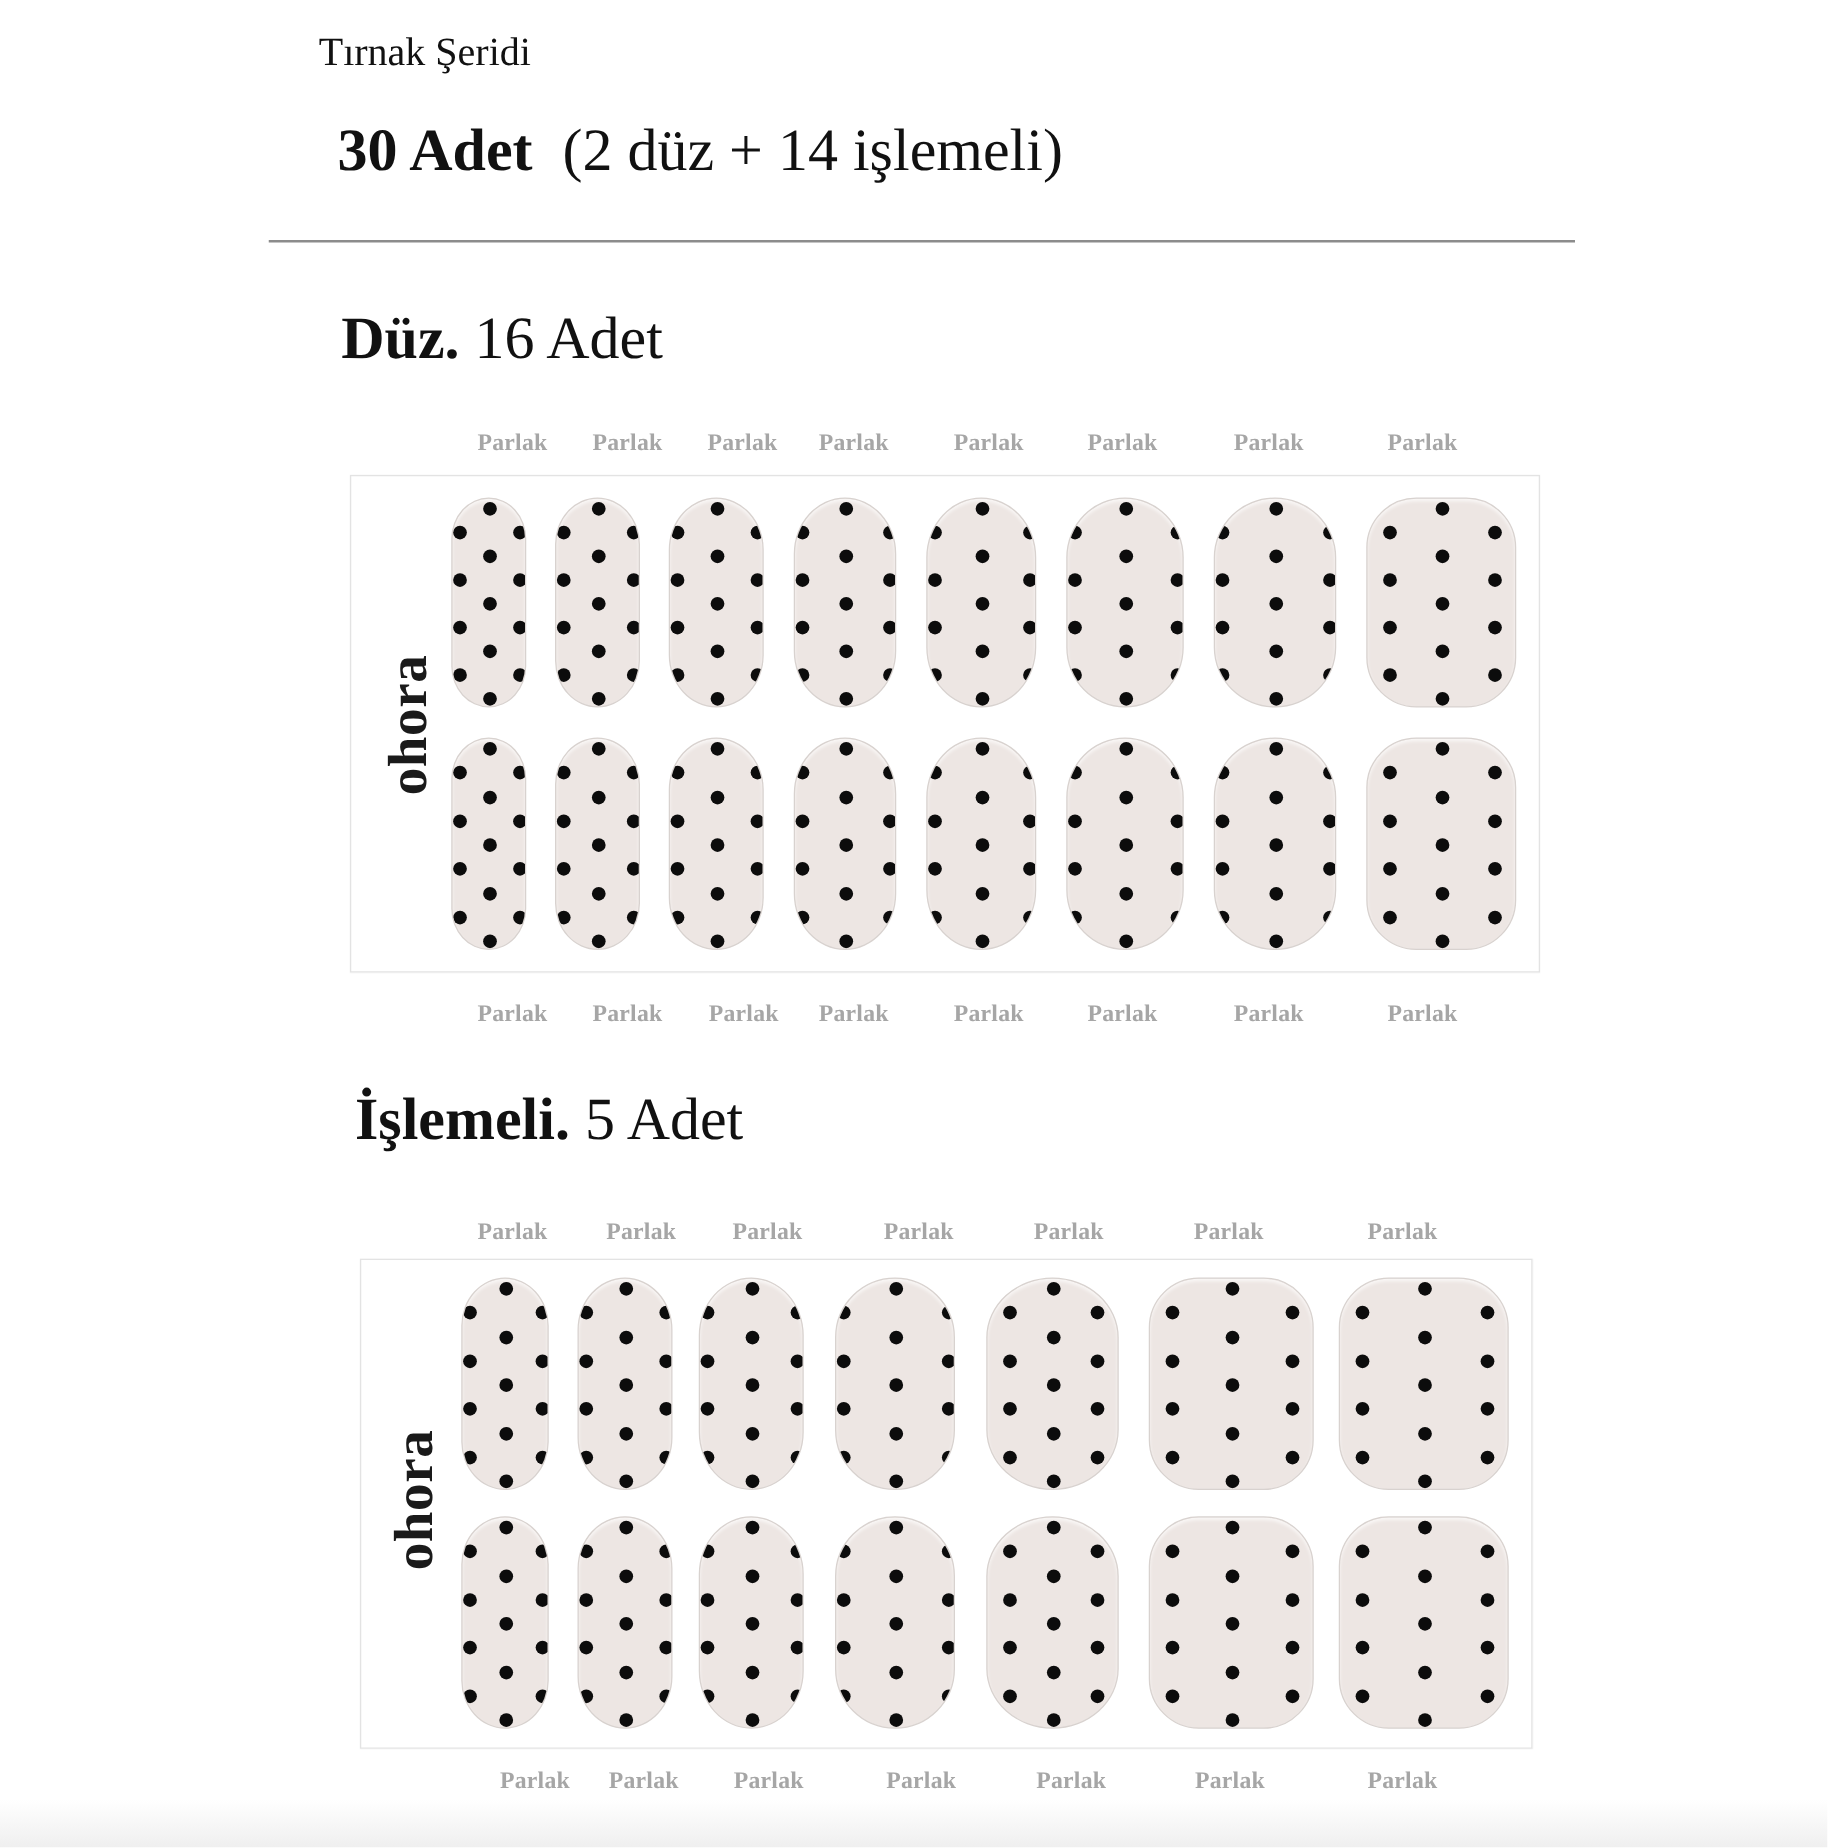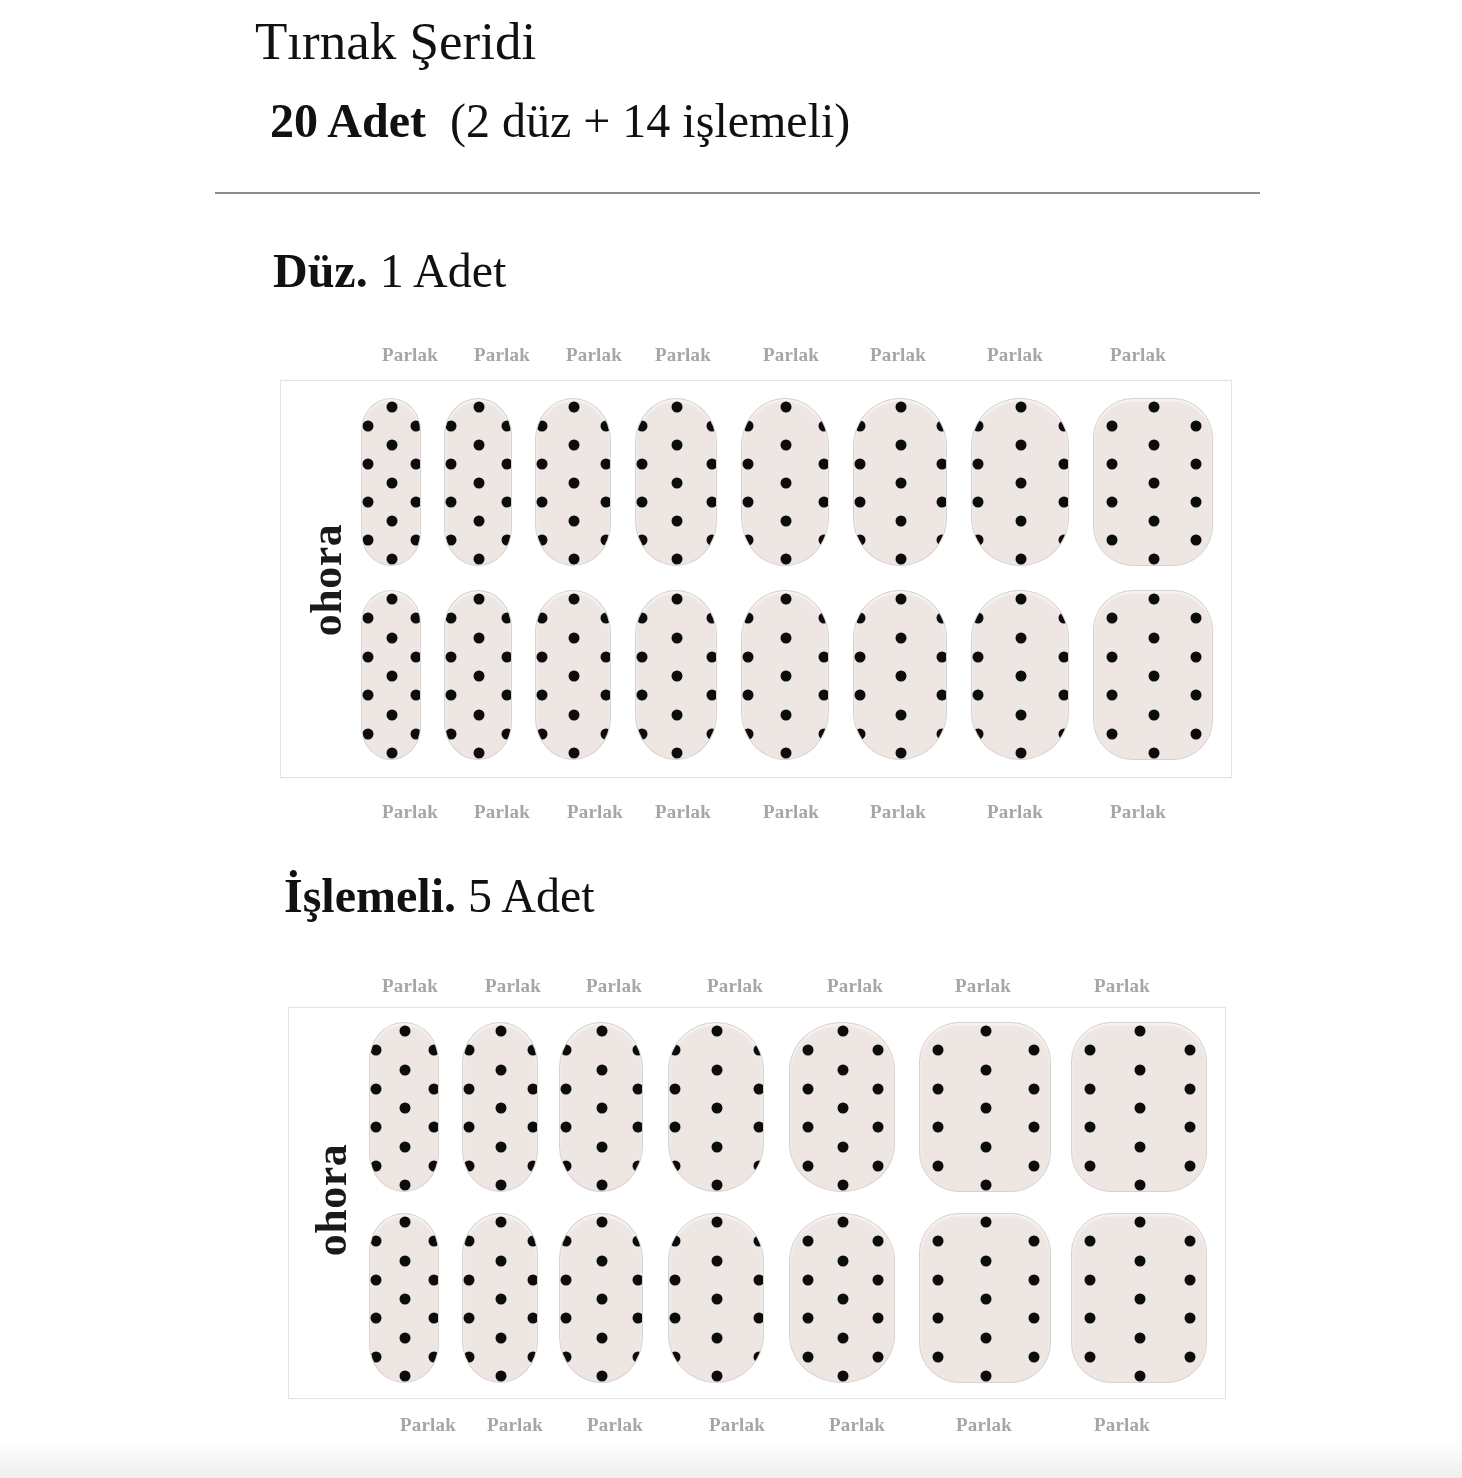--- a/index.html
+++ b/index.html
@@ -1,38 +1,38 @@
 <!DOCTYPE html>
 <html><head>
 <meta charset="utf-8">
 <style>
   html, body { margin:0; padding:0; background:#ffffff; }
   body { width:1462px; height:1478px; position:relative; overflow:hidden; font-family:"Liberation Serif", "DejaVu Serif", serif; color:#111; }
   .abs { position:absolute; }
-  .title { left:255px; top:12px; font-size:53px; line-height:58px; white-space:nowrap; }
+  .title { left:255px; top:12px; font-size:32px; line-height:58px; white-space:nowrap; }
   .subtitle { left:270px; top:92px; font-size:48px; line-height:58px; white-space:nowrap; }
   .subtitle b { font-weight:bold; }
   .divider { left:215px; top:192px; width:1045px; height:2px; background:#8c8c8c; }
   .sec-head { font-size:48px; line-height:58px; white-space:nowrap; }
   .sec-head b { font-weight:bold; }
   .parlak { font-size:19px; font-weight:bold; color:#a6a6a6; white-space:nowrap; transform:translateX(-50%); letter-spacing:0.2px; }
   .sheet { background:#ffffff; border:1px solid #e3e3e3; box-shadow:0 0 1px #ececec; }
   .brand { font-weight:bold; font-size:44px; color:#1a1a1a; transform:translate(-50%,-50%) rotate(-90deg); white-space:nowrap; letter-spacing:0.5px; }
   .nail { background:#ede6e3; border:1.5px solid #d8d2cf; box-sizing:border-box; overflow:hidden; box-shadow: inset 0 2px 3px rgba(255,255,255,0.7); }
   .dot { position:absolute; width:11px; height:11px; border-radius:50%; background:#0c0c0c; transform:translate(-50%,-50%); }
   .bottom-fade { left:0; top:1440px; width:1462px; height:38px; background:linear-gradient(#ffffff,#efefef); }
 </style>
 </head>
 <body>
 
 <div class="abs title">Tırnak Şeridi</div>
-<div class="abs subtitle"><b>20 Adet</b>&nbsp; <span>(2 düz + 14 işlemeli)</span></div>
+<div class="abs subtitle"><b>30 Adet</b>&nbsp; <span>(2 düz + 14 işlemeli)</span></div>
 <div class="abs divider"></div>
 
-<div class="abs sec-head" style="left:273px; top:242px;"><b>Düz.</b> <span>1 Adet</span></div>
+<div class="abs sec-head" style="left:273px; top:242px;"><b>Düz.</b> <span>16 Adet</span></div>
 <div id="s1-top">
     <div class="abs parlak" style="left: 410px; top: 344px;">Parlak</div>
     <div class="abs parlak" style="left: 502px; top: 344px;">Parlak</div>
     <div class="abs parlak" style="left: 594px; top: 344px;">Parlak</div>
     <div class="abs parlak" style="left: 683px; top: 344px;">Parlak</div>
     <div class="abs parlak" style="left: 791px; top: 344px;">Parlak</div>
     <div class="abs parlak" style="left: 898px; top: 344px;">Parlak</div>
     <div class="abs parlak" style="left: 1015px; top: 344px;">Parlak</div>
     <div class="abs parlak" style="left: 1138px; top: 344px;">Parlak</div>
   </div>

